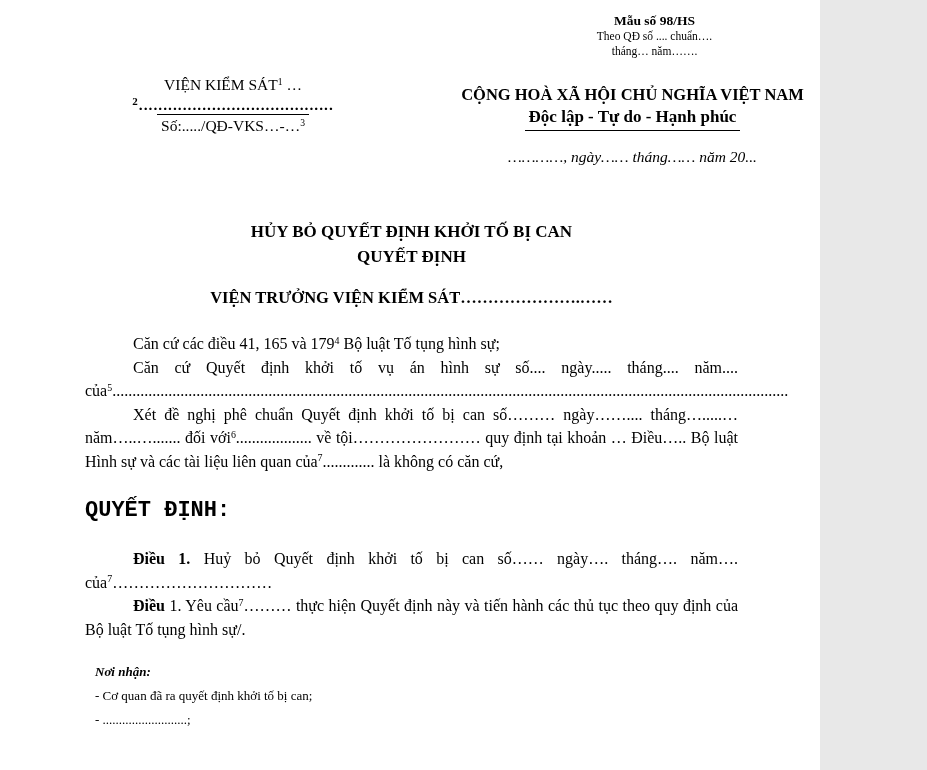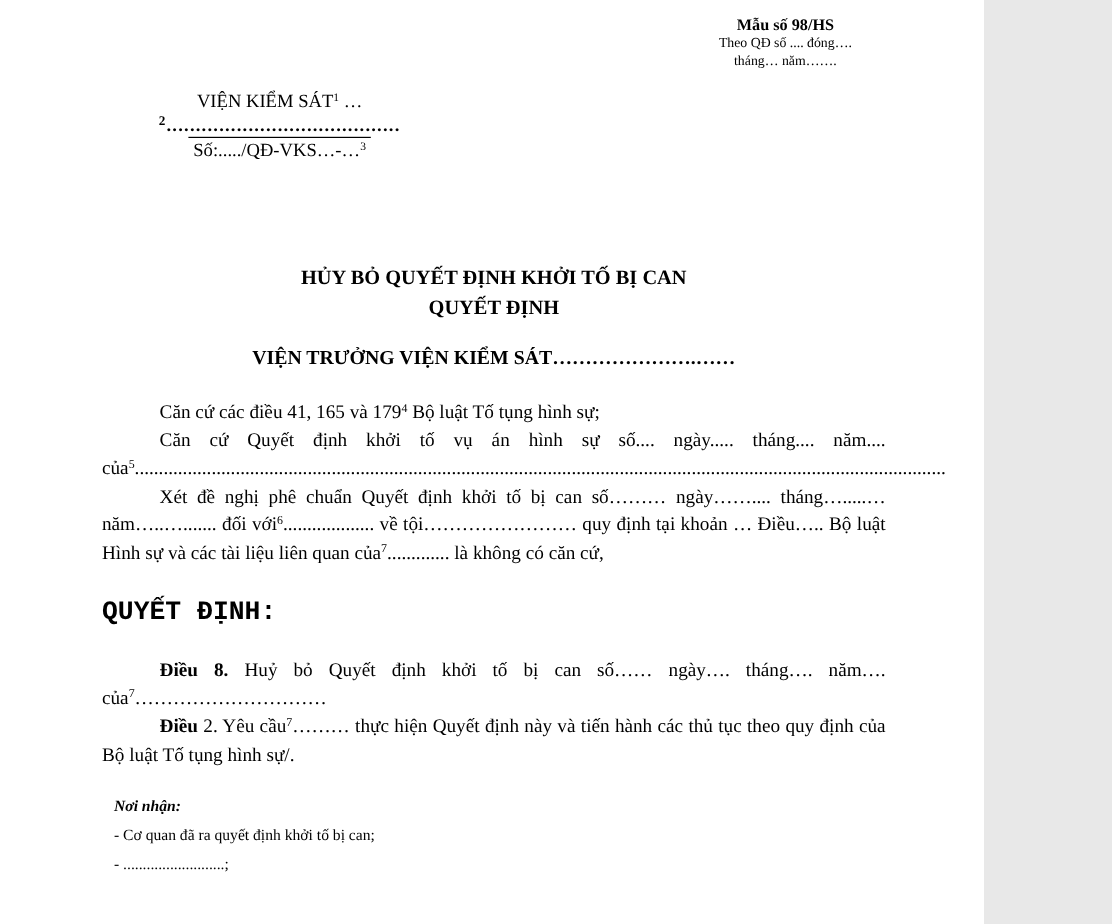--- a/index.html
+++ b/index.html
@@ -47,51 +47,56 @@
   .sign-title{font-weight:bold;font-size:16px;line-height:24px;}
   .sign-note{font-size:15.5px;line-height:22px;}
 </style>
 </head>
 <body>
 
 <div class="page">
 
   <div class="form-stamp">
     <div class="stamp-title">Mẫu số 98/HS</div>
-    <div class="stamp-note">Theo QĐ số .... đóng….</div>
+    <div class="stamp-note">Theo QĐ số .... chuẩn….</div>
     <div class="stamp-note">tháng… năm…….</div>
   </div>
 
   <div class="hdr-left">
     <div><span>VIỆN KIỂM SÁT</span><sup>1</sup><span> …</span></div>
     <div class="dots-line"><sup>2</sup><span>........................................</span></div>
     <div><span class="so-wrap"><span>Số:...../QĐ-VKS…-…</span><sup>3</sup></span></div>
   </div>
 
+  <div class="hdr-right">
+    <div class="country">CỘNG HOÀ XÃ HỘI CHỦ NGHĨA VIỆT NAM</div>
+    <div><span class="motto-wrap"><span class="motto">Độc lập - Tự do - Hạnh phúc</span></span></div>
+    <div class="date-line">…………, ngày…… tháng…… năm 20...</div>
+  </div>
 
   <div class="main">
 
     <div class="doc-title">
       <div>HỦY BỎ QUYẾT ĐỊNH KHỞI TỐ BỊ CAN</div>
       <div>QUYẾT ĐỊNH</div>
     </div>
 
     <div class="issuer"><span>VIỆN TRƯỞNG VIỆN KIỂM SÁT</span><span>………………….……</span></div>
 
     <div class="body-text">
       <p><span>Căn cứ các điều 41, 165 và 179</span><sup>4</sup><span> Bộ luật Tố tụng hình sự;</span></p>
       <p><span>Căn cứ Quyết định khởi tố vụ án hình sự số.... ngày..... tháng.... năm.... của</span><sup>5</sup><span>.........................................................................................................................................................................</span></p>
       <p><span>Xét đề nghị phê chuẩn Quyết định khởi tố bị can số……… ngày…….... tháng….....… năm…..…....... đối với</span><sup>6</sup><span>...................</span><span> về tội…………………… quy định tại khoản … Điều….. Bộ luật Hình sự và các tài liệu liên quan của</span><sup>7</sup><span>............. là không có căn cứ,</span></p>
     </div>
 
     <div class="mid-heading">QUYẾT ĐỊNH:</div>
 
     <div class="articles">
-      <p><b>Điều 8.</b><span> Huỷ bỏ Quyết định khởi tố bị can số…… ngày…. tháng…. năm…. của</span><sup>7</sup><span>…………………………</span></p>
-      <p><b>Điều</b><span> 2. Yêu cầu</span><sup>7</sup><span>……… thực hiện Quyết định này và tiến hành các thủ tục theo quy định của Bộ luật Tố tụng hình sự/.</span></p>
+      <p><b>Điều 1.</b><span> Huỷ bỏ Quyết định khởi tố bị can số…… ngày…. tháng…. năm…. của</span><sup>7</sup><span>…………………………</span></p>
+      <p><b>Điều</b><span> 1. Yêu cầu</span><sup>7</sup><span>……… thực hiện Quyết định này và tiến hành các thủ tục theo quy định của Bộ luật Tố tụng hình sự/.</span></p>
     </div>
 
     <div class="footer">
       <div class="recipients">
         <div class="recipients-title">Nơi nhận:</div>
         <div>- Cơ quan đã ra quyết định khởi tố bị can;</div>
         <div>- ..........................;</div>
       </div>
     </div>
 

